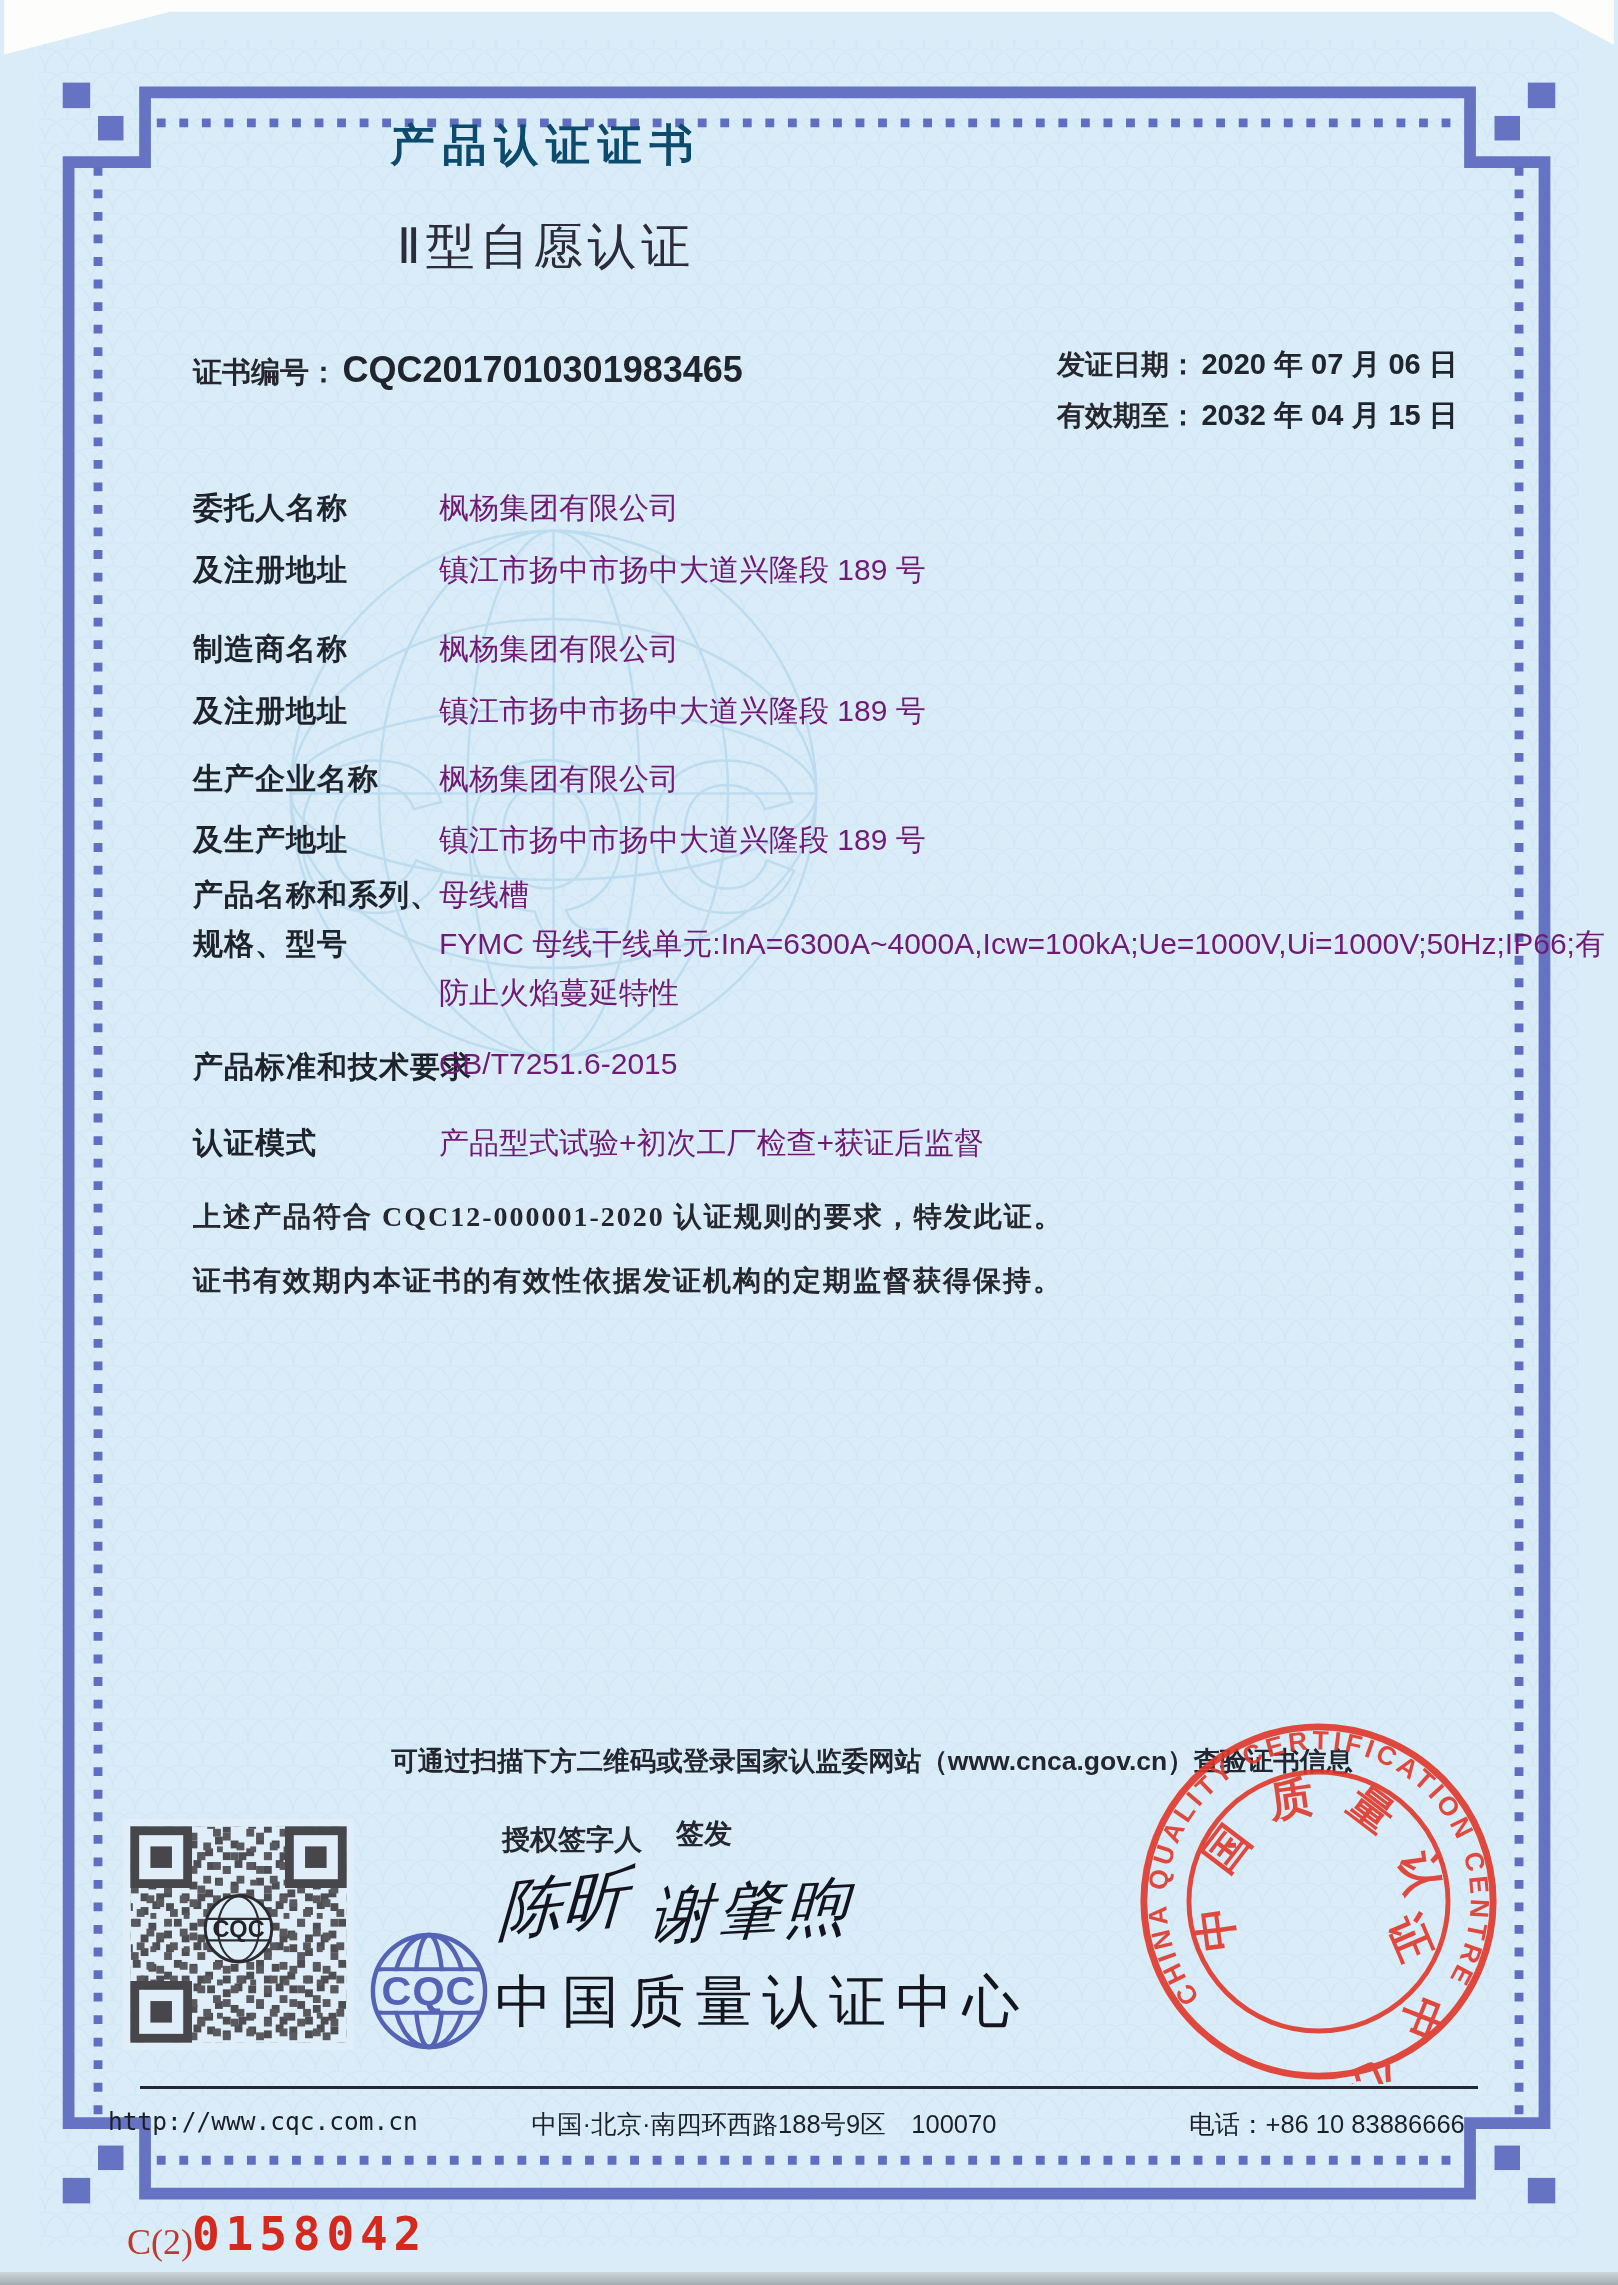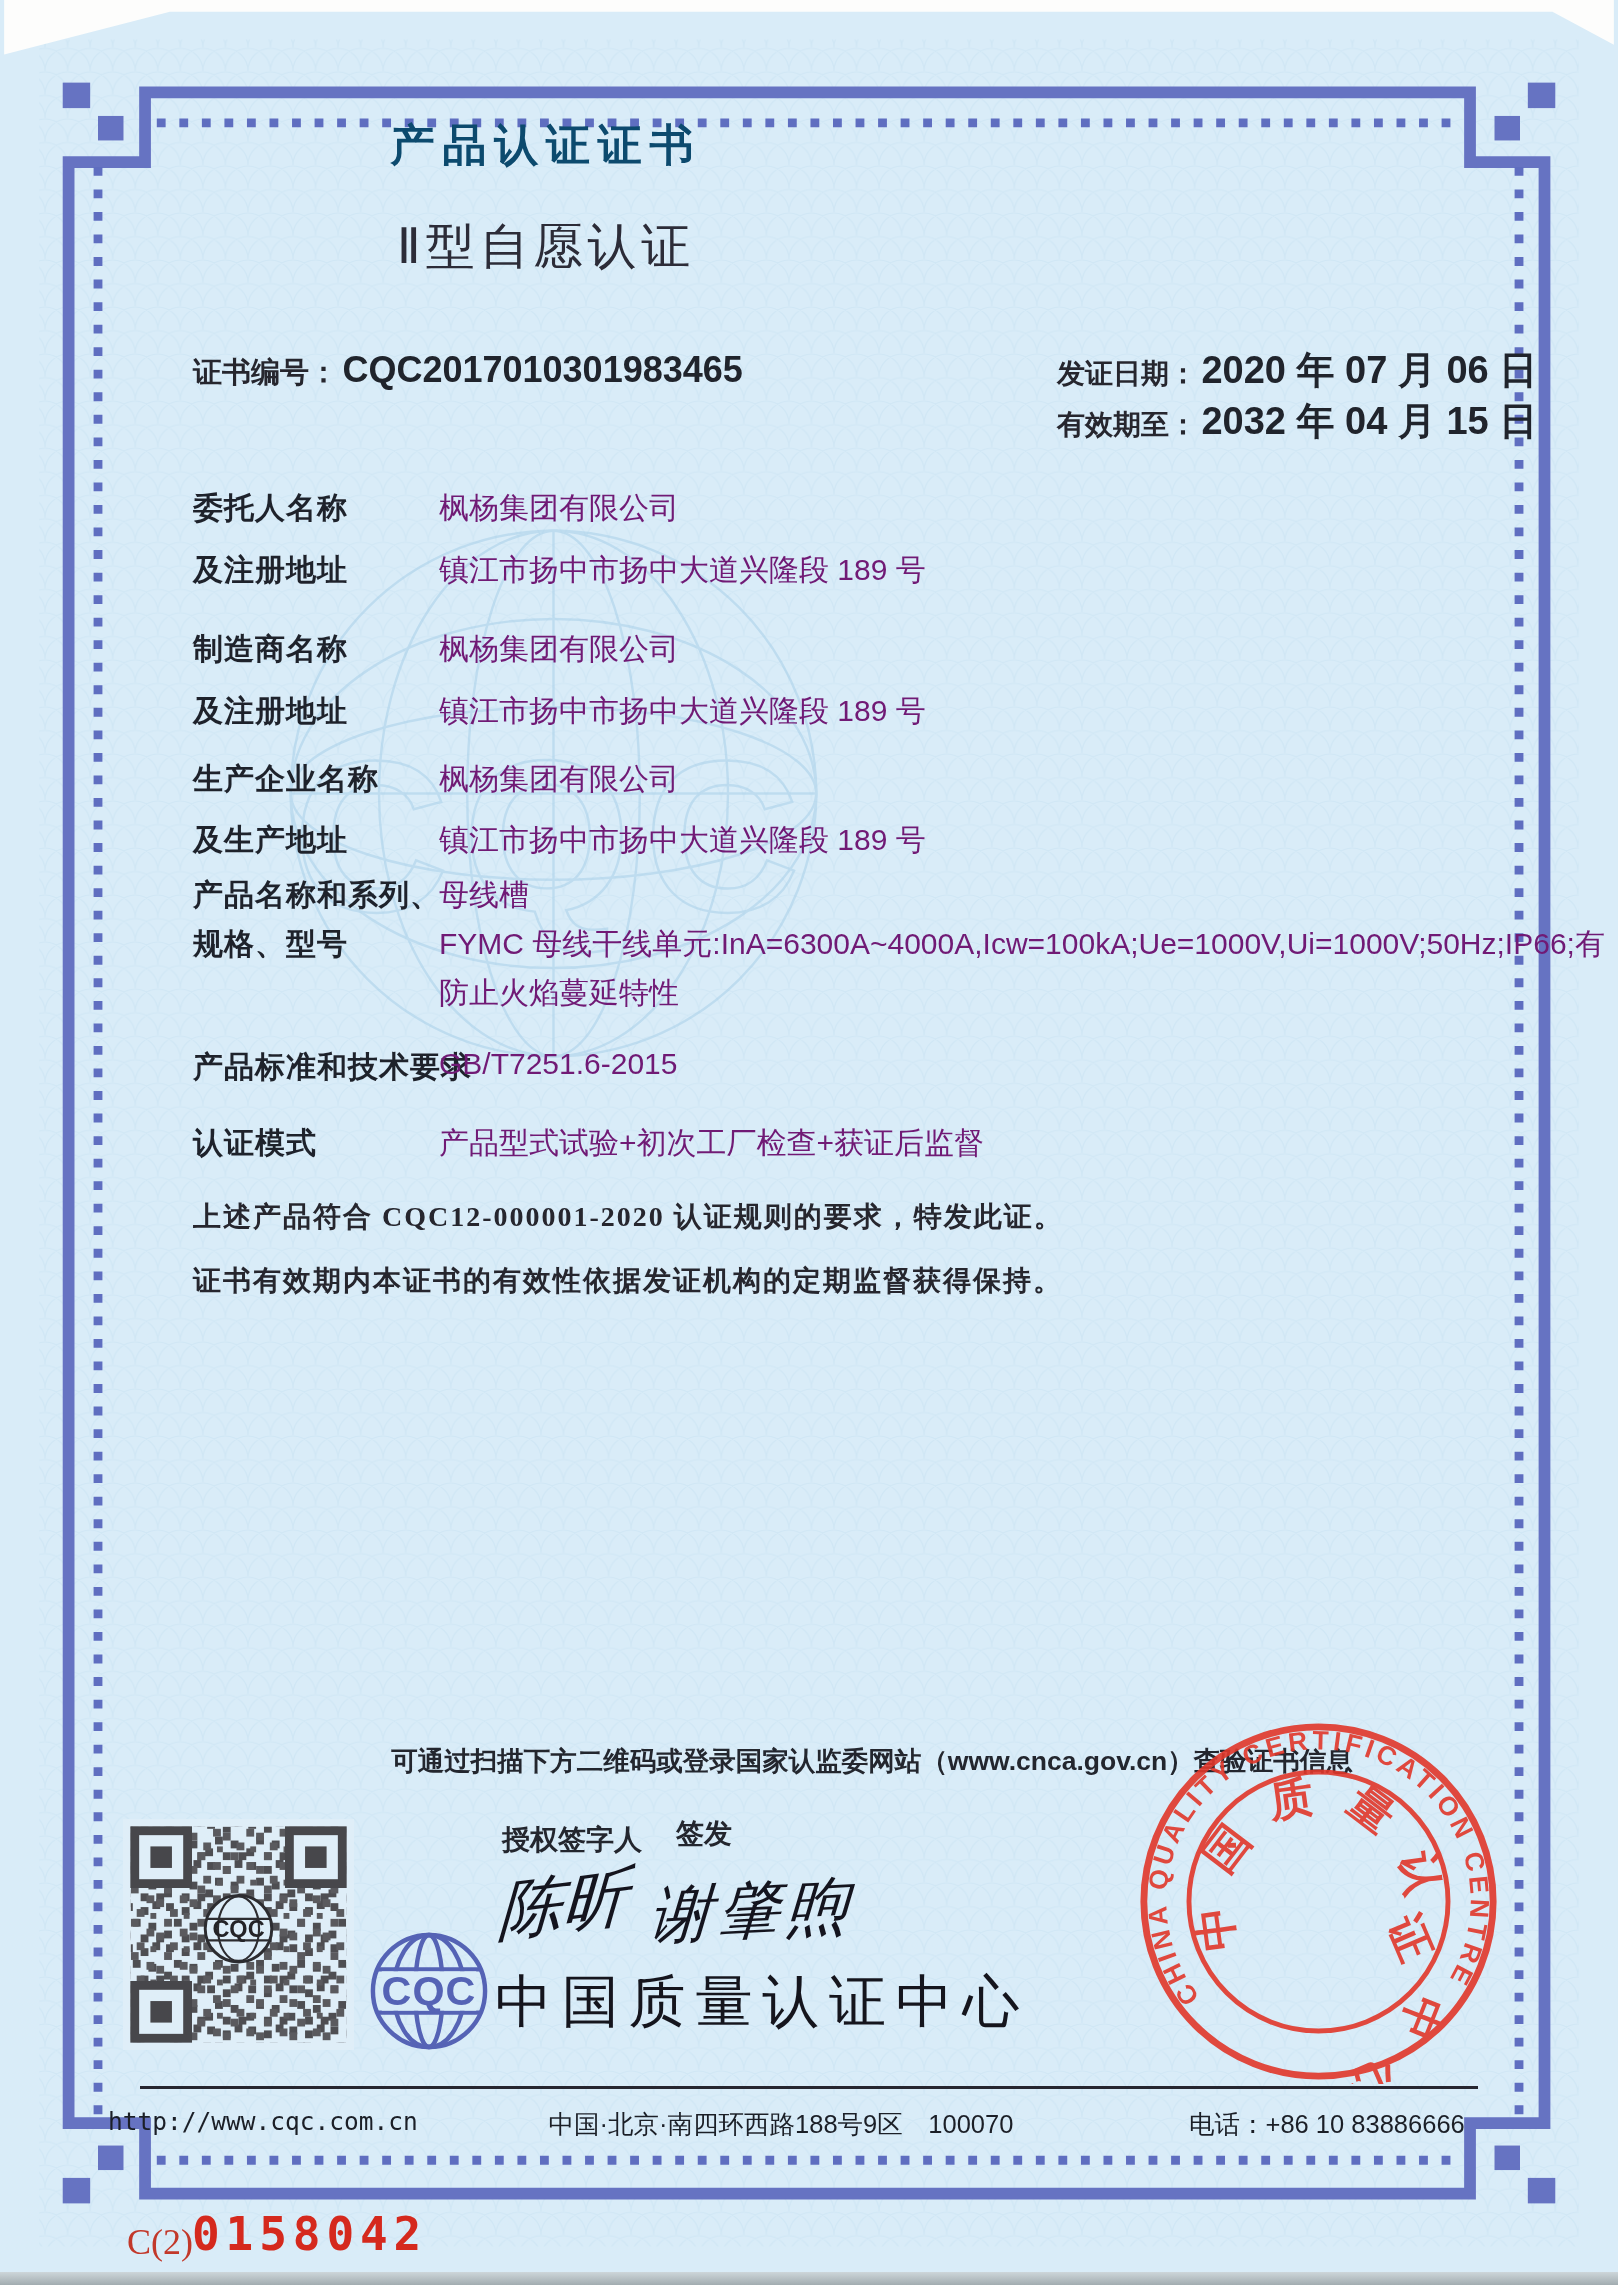--- a/index.html
+++ b/index.html
@@ -4,21 +4,21 @@
 <style>
   html,body{margin:0;padding:0;}
   body{background:#eef3f6;font-family:"Liberation Sans",sans-serif;}
   .page{position:relative;width:1618px;height:2286px;background:#d9ecf8;overflow:hidden;}
   .abs{position:absolute;}
   .title{font-size:44px;font-weight:bold;letter-spacing:7.8px;color:#0c4a6e;}
   .subtitle{font-size:49px;font-weight:500;letter-spacing:4.9px;color:#2c2c38;}
   .kai{font-family:"Liberation Serif",serif;font-weight:bold;color:#26262e;}
   .lbl{font-size:30px;font-weight:bold;color:#1e222b;letter-spacing:1px;}
   .val{font-size:30px;font-weight:400;color:#701a75;white-space:nowrap;}
-  .valb{font-size:38px;font-weight:600;color:#20242c;}
+  .valb{font-size:29px;font-weight:600;color:#20242c;}
   .stmt{font-size:28px;letter-spacing:2px;}
   .qrnote{font-size:26.5px;font-weight:600;color:#23262e;text-align:center;}
   .siglbl{font-size:28px;font-weight:bold;color:#23262e;}
   .sig{font-family:"Liberation Serif",serif;font-style:italic;color:#14141e;}
   .orgname{font-size:57px;font-weight:500;letter-spacing:9.8px;color:#15151d;}
   .footer{font-size:24.5px;color:#1b1f27;}
   .mono{font-family:"DejaVu Sans Mono","Liberation Mono",monospace;}
   .serialpfx{font-family:"Liberation Serif",serif;font-size:36px;color:#c2382a;margin-left:29px;}
   .serialnum{font-family:"DejaVu Sans Mono","Liberation Mono",monospace;font-size:46px;font-weight:bold;color:#d5291d;letter-spacing:5.9px;}
   .hline{background:#262630;height:2.9px;}
@@ -194,21 +194,21 @@
     <text font-family="Liberation Sans, sans-serif" font-size="27" font-weight="bold" letter-spacing="4" fill="#e1372a">
       <textPath href="#ringPath">CHINA QUALITY CERTIFICATION CENTRE</textPath>
     </text>
     <text font-family="Liberation Sans, sans-serif" font-size="45" font-weight="bold" letter-spacing="27" fill="#e1372a">
       <textPath href="#innerPath">中国质量认证中心</textPath>
     </text>
   </svg>
 
   <div class="abs hline" style="left:140px;top:2086px;width:1338px;"></div>
   <div class="abs footer mono" style="left:108px;top:2107px;">http://www.cqc.com.cn</div>
-  <div class="abs footer" style="left:438px;top:2107px;width:686px;text-align:center;font-size:25.5px;">中国·北京·南四环西路188号9区　100070</div>
+  <div class="abs footer" style="left:421px;top:2107px;width:686px;text-align:center;font-size:25.5px;">中国·北京·南四环西路188号9区　100070</div>
   <div class="abs footer" style="left:1189px;top:2107px;font-size:25.5px;">电话：+86 10 83886666</div>
 
   <div class="abs serialpfx" style="left:98px;top:2221px;">C(2)</div>
   <div class="abs serialnum" style="left:192px;top:2207px;">0158042</div>
 
   <svg class="abs" style="left:0;top:0;" width="1618" height="78" viewBox="0 0 1651 80">
     <polygon points="0,0 1651,0 1651,46 1588,12 170,12 0,56" fill="#fdfdfc"></polygon>
   </svg>
   <div class="abs" style="left:0;top:2272px;width:1618px;height:13.7px;background:linear-gradient(#cdd6da,#9fa9ad);"></div>
 

